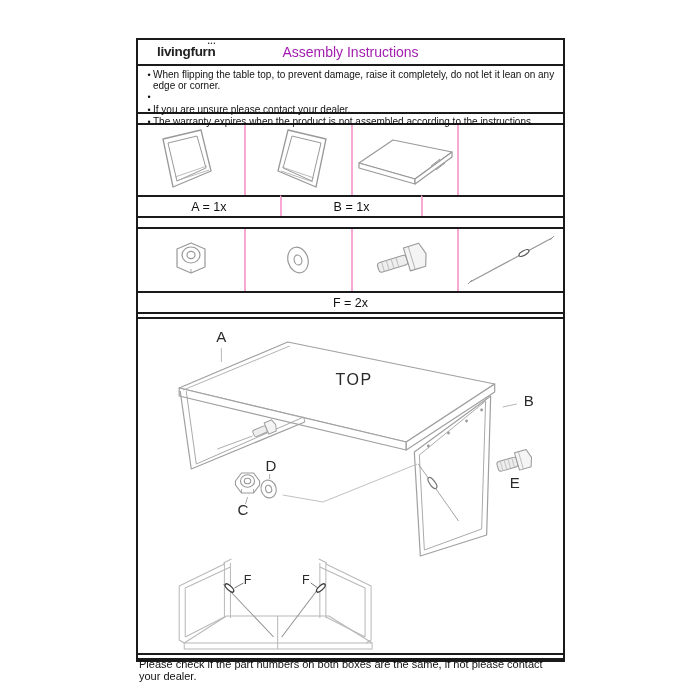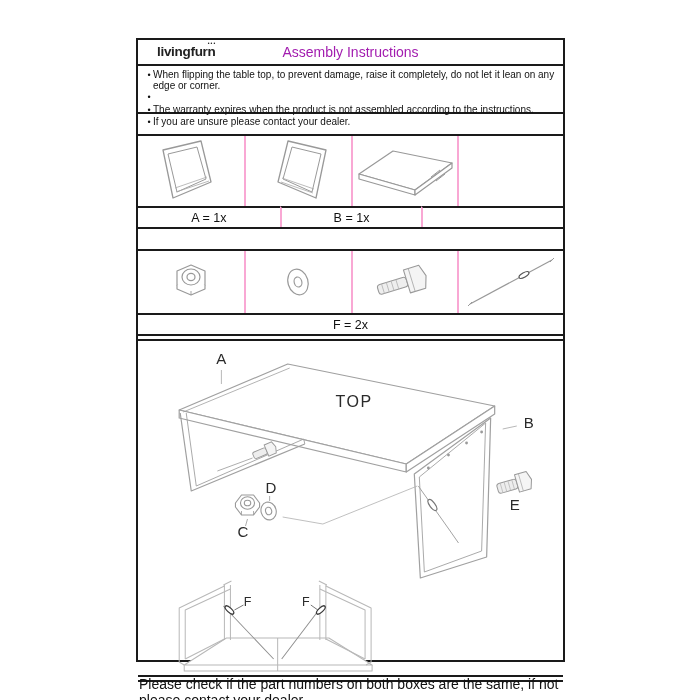--- a/index.html
+++ b/index.html
@@ -16,32 +16,32 @@
   .hdr{height:24px;border-bottom:2px solid #1a1a1a;position:relative;box-sizing:content-box;}
   .logo{position:absolute;left:19px;top:4px;font-size:13.5px;font-weight:bold;letter-spacing:-0.3px;color:#222;}
   .logo .dots{position:absolute;top:-4px;right:-1px;font-size:5px;letter-spacing:1.2px;color:#222;}
   .title{text-align:center;line-height:25px;font-size:14px;color:#a21caf;}
   
   .warnbox{height:48px;border-bottom:2px solid #1a1a1a;padding:3px 6px 0 7px;box-sizing:border-box;}
   .warn{display:flex;font-size:10px;line-height:11.2px;color:#111;}
   .warn .b{width:8px;flex:0 0 8px;text-align:center;}
   .warn .b::before{content:"•";font-size:9px;}
   
-  .ptable{margin-top:20px;border-top:2px solid #1a1a1a;border-bottom:2px solid #1a1a1a;}
+  .ptable{margin-top:9px;border-top:2px solid #1a1a1a;border-bottom:2px solid #1a1a1a;}
   .prow{display:flex;}
   .pcell{flex:1 1 25%;border-left:2px solid #f9a8d4;display:flex;align-items:center;justify-content:center;box-sizing:border-box;}
   .pcell:first-child{border-left:none;}
   .pics1 .pcell{height:70px;}
   .pics2 .pcell{height:62px;}
   .plabels .pcell{height:21px;border-top:2px solid #1a1a1a;font-size:12.5px;color:#111;}
   
   .diag{margin-top:3px;border-top:2px solid #1a1a1a;border-bottom:2px solid #1a1a1a;height:334px;position:relative;}
   .diag svg{position:absolute;left:0;top:0;width:100%;height:100%;}
   
-  .foot{margin-top:3px;border-top:2px solid #1a1a1a;height:19px;display:flex;align-items:center;padding-left:1px;font-size:14px;color:#111;}
+  .foot{margin-top:3px;border-top:2px solid #1a1a1a;height:19px;display:flex;align-items:center;padding-left:1px;font-size:11px;color:#111;}
   svg{display:block;}
   text{font-family:"Liberation Sans","DejaVu Sans",sans-serif;fill:#2a2a2a;}
 </style>
 </head>
 <body>
 
 <div class="sheet">
 
   <div class="hdr">
     <span class="logo">
@@ -53,25 +53,25 @@
   <div class="warnbox">
     <div class="warn">
         <span class="b"></span>
         <span>When flipping the table top, to prevent damage, raise it completely, do not let it lean on any edge or corner.</span>
       </div>
     <div class="warn">
         <span class="b"></span>
       </div>
     <div class="warn">
         <span class="b"></span>
+        <span>If you are unsure please contact your dealer.</span>
+      </div>
+    <div class="warn">
+        <span class="b"></span>
         <span>The warranty expires when the product is not assembled according to the instructions.</span>
-      </div>
-    <div class="warn">
-        <span class="b"></span>
-        <span>If you are unsure please contact your dealer.</span>
       </div>
   </div>
 
   <div class="ptable">
     <div class="prow pics1">
       <div class="pcell">
         <svg width="80" height="66" viewBox="0 0 80 66">
           <g fill="#fff" stroke="#999" stroke-width="1.3" stroke-linejoin="round">
             <path d="M12,12 L50,3 L60,44 L22,60 Z"></path>
             <path d="M17,16 L46,9 L55,41 L26,54 Z" fill="none" stroke-width="1"></path>

